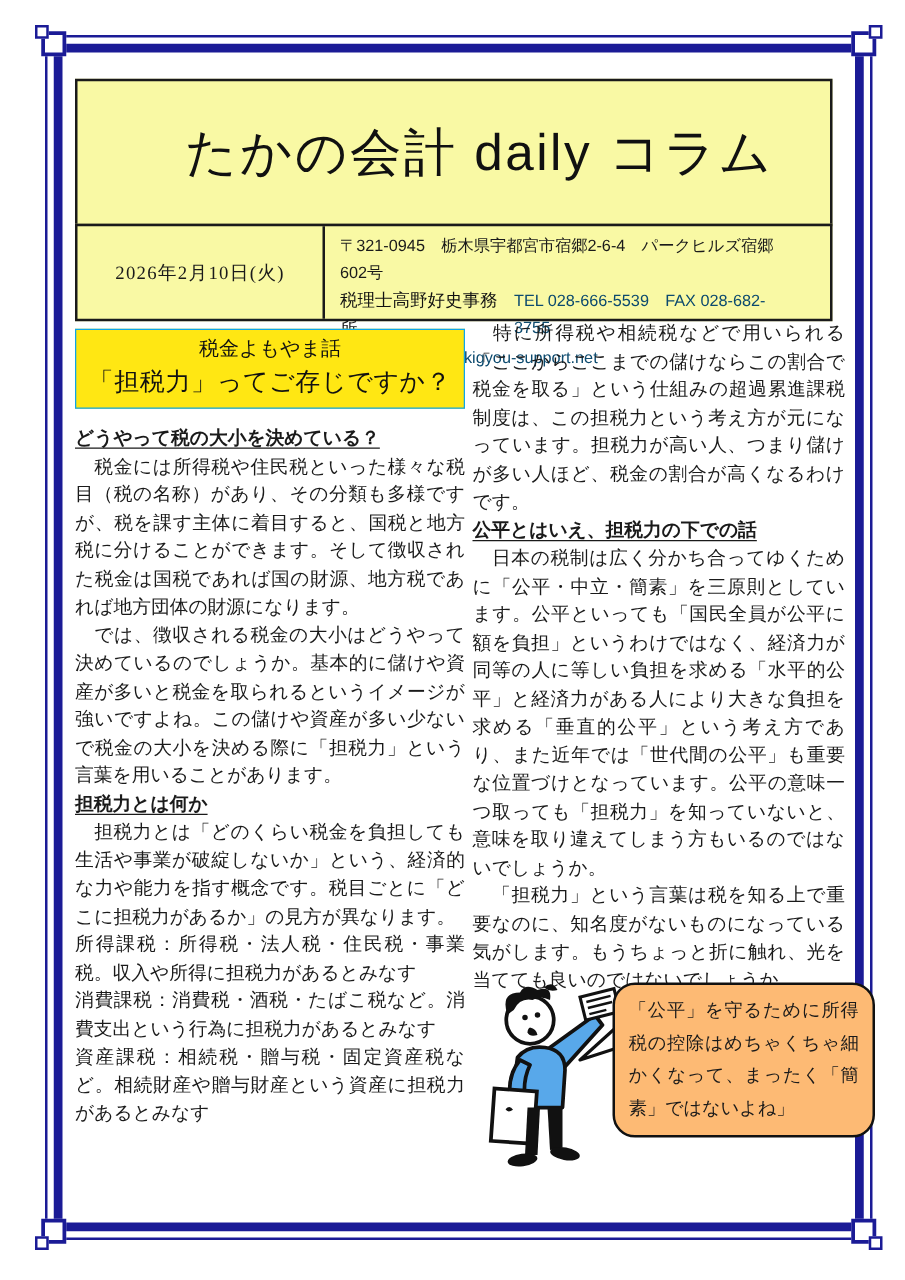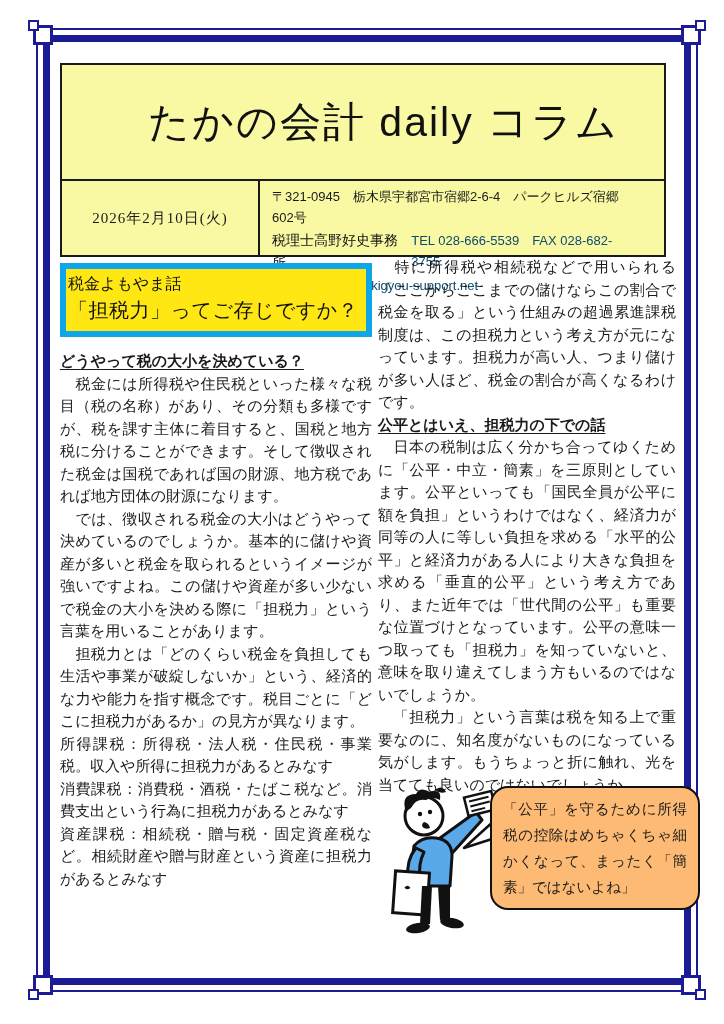--- a/index.html
+++ b/index.html
@@ -57,21 +57,21 @@
   .office-row { display:flex; justify-content:flex-end; align-items:baseline; }
   .office-name { color:#111; font-size:14px; }
   .navy { color:#0c4a6e; }
   .email-row { padding-right:4px; }
 
   
   .col-left  { position:absolute; left:60px;  top:263px; width:312px; }
   .col-right { position:absolute; left:378px; top:256px; width:298px; }
 
   .title-box {
-    background:#ffe713; border:6px solid #0ea5e9; text-align:left;
+    background:#ffe713; border:1px solid #0ea5e9; text-align:center;
     padding:5px 2px 7px 2px; margin-bottom:13px;
     font-family:"Liberation Sans","DejaVu Sans",sans-serif; color:#111;
   }
   .title-box .kicker { font-size:16px; }
   .title-box .box-title { font-size:20px; margin-top:2px; letter-spacing:0.5px; }
 
   .body-text p, .body-text h4 {
     margin:0; font-size:15px; line-height:22.5px; text-align:justify;
   }
   .body-text h4 {
@@ -120,20 +120,21 @@
 
   <div class="col-left">
     <div class="title-box">
       <div class="kicker">税金よもやま話</div>
       <div class="box-title">「担税力」ってご存じですか？</div>
     </div>
     <div class="body-text">
       <h4>どうやって税の大小を決めている？</h4>
       <p>　税金には所得税や住民税といった様々な税目（税の名称）があり、その分類も多様ですが、税を課す主体に着目すると、国税と地方税に分けることができます。そして徴収された税金は国税であれば国の財源、地方税であれば地方団体の財源になります。</p>
       <p>　では、徴収される税金の大小はどうやって決めているのでしょうか。基本的に儲けや資産が多いと税金を取られるというイメージが強いですよね。この儲けや資産が多い少ないで税金の大小を決める際に「担税力」という言葉を用いることがあります。</p>
+      <h4>担税力とは何か</h4>
       <p>　担税力とは「どのくらい税金を負担しても生活や事業が破綻しないか」という、経済的な力や能力を指す概念です。税目ごとに「どこに担税力があるか」の見方が異なります。</p>
       <p>所得課税：所得税・法人税・住民税・事業税。収入や所得に担税力があるとみなす</p>
       <p>消費課税：消費税・酒税・たばこ税など。消費支出という行為に担税力があるとみなす</p>
       <p>資産課税：相続税・贈与税・固定資産税など。相続財産や贈与財産という資産に担税力があるとみなす</p>
     </div>
   </div>
 
   <div class="col-right">
     <div class="body-text">
       <p>　特に所得税や相続税などで用いられる「ここからここまでの儲けならこの割合で税金を取る」という仕組みの超過累進課税制度は、この担税力という考え方が元になっています。担税力が高い人、つまり儲けが多い人ほど、税金の割合が高くなるわけです。</p>

